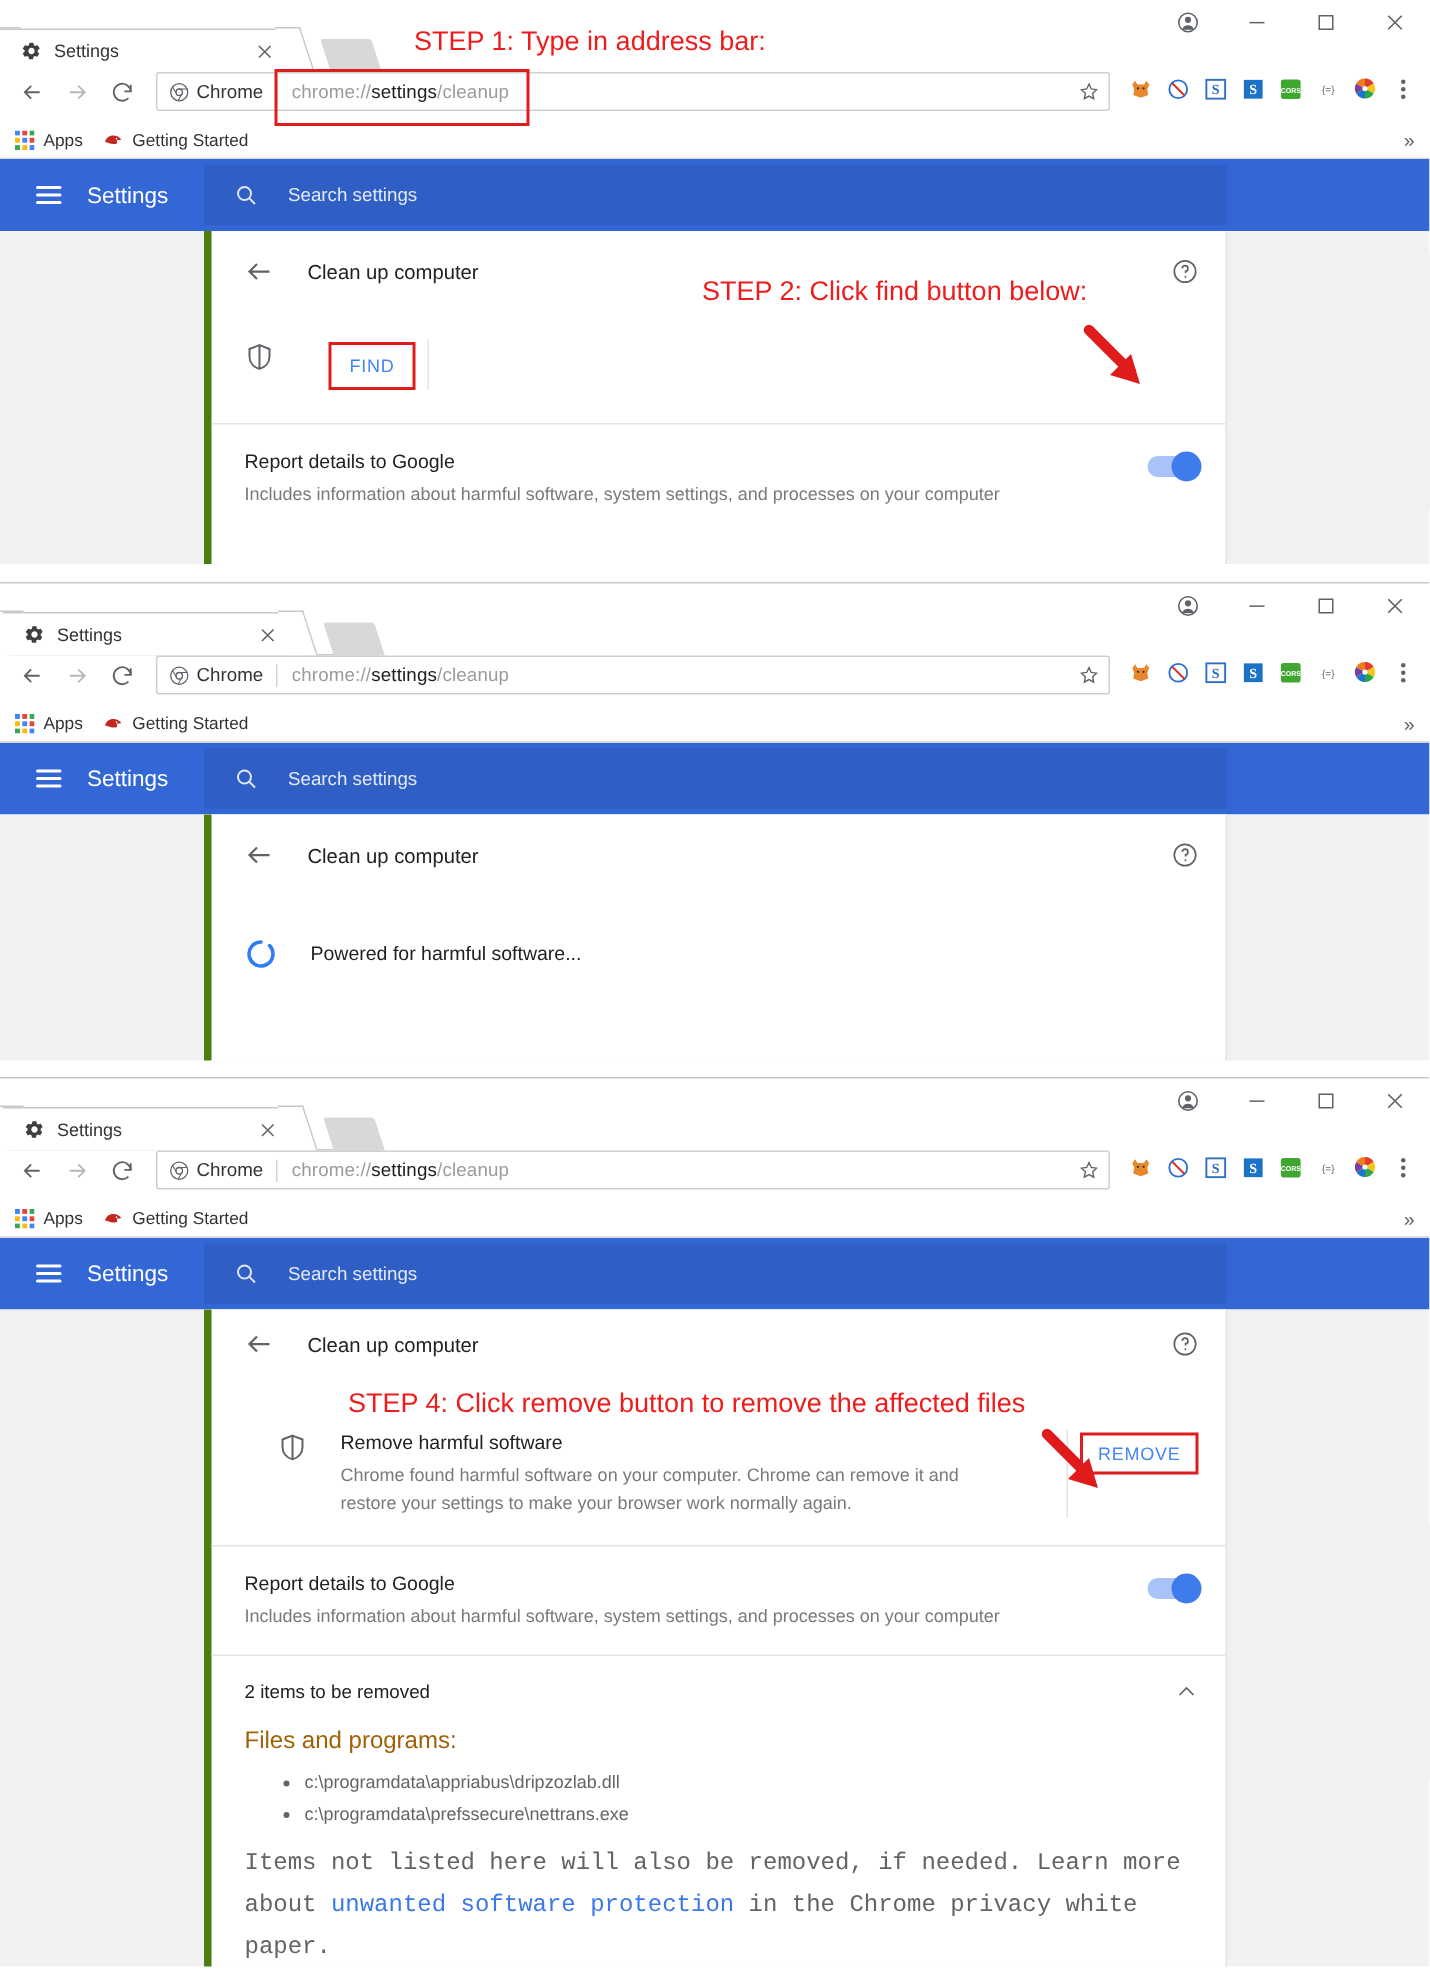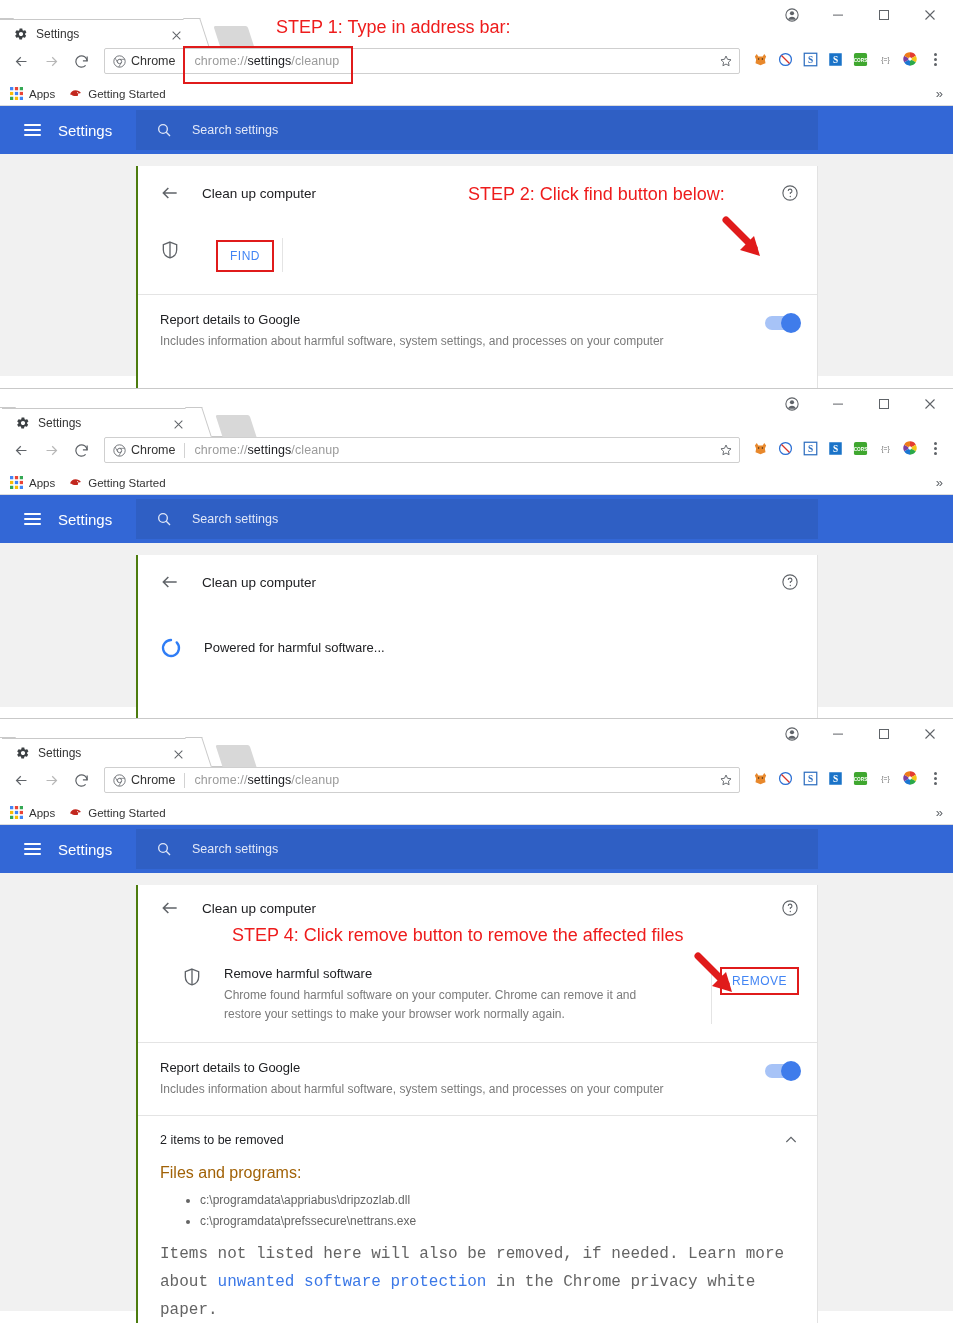--- a/index.html
+++ b/index.html
@@ -74,22 +74,22 @@
   .sb-left{width:136px;display:flex;align-items:center;padding-left:24px;box-sizing:border-box;}
   .hamb{display:flex;flex-direction:column;justify-content:space-between;width:17px;height:12px;margin-right:17px;}
   .hamb i{display:block;height:2px;background:#fff;border-radius:1px;}
   .sb-title{color:#fff;font-size:15px;}
   .searchbox{flex:0 0 auto;width:682px;height:40px;background:#2f5fc4;display:flex;align-items:center;padding-left:20px;box-sizing:border-box;}
   .searchbox .sicon{width:16px;height:16px;color:#dfe6f7;margin-right:20px;}
   .searchph{color:#e2e8f8;font-size:12.5px;}
 
   .app-body{background:#f1f1f1;position:relative;}
   .card{
-    position:absolute;left:136px;top:12px;width:682px;background:#ffffff;
-    border-left:2px solid #4d7c0f;border-right:1px solid #e2e2e2;box-sizing:border-box;
+    position:absolute;left:136px;top:0;width:682px;background:#ffffff;
+    border-left:5px solid #4d7c0f;border-right:1px solid #e2e2e2;box-sizing:border-box;
   }
   .card-head{height:54px;display:flex;align-items:center;padding:0 16px 0 22px;box-sizing:border-box;position:relative;}
   .backarrow{width:20px;height:20px;color:#5f6368;margin-right:22px;flex:0 0 auto;}
   .card-head-title{font-size:13.5px;color:#202124;}
   .helpicon{position:absolute;right:18px;top:50%;transform:translateY(-50%);width:18px;height:18px;color:#5f6368;}
 
   .row{display:flex;align-items:flex-start;padding:14px 18px 14px 22px;box-sizing:border-box;position:relative;}
   .row .shield{width:20px;height:20px;margin-right:22px;margin-top:2px;flex:0 0 auto;color:#5f6368;}
   .row-texts{flex:1;min-width:0;}
   .row-title{font-size:13px;color:#202124;line-height:18px;}

